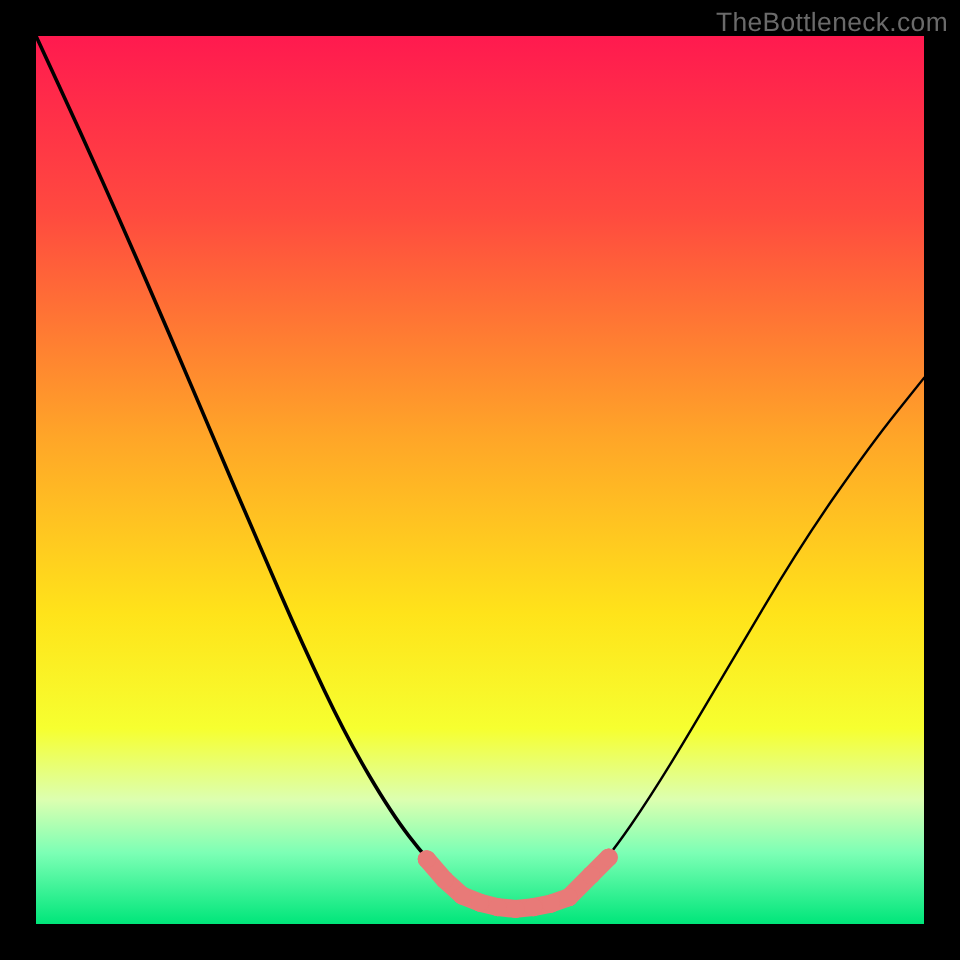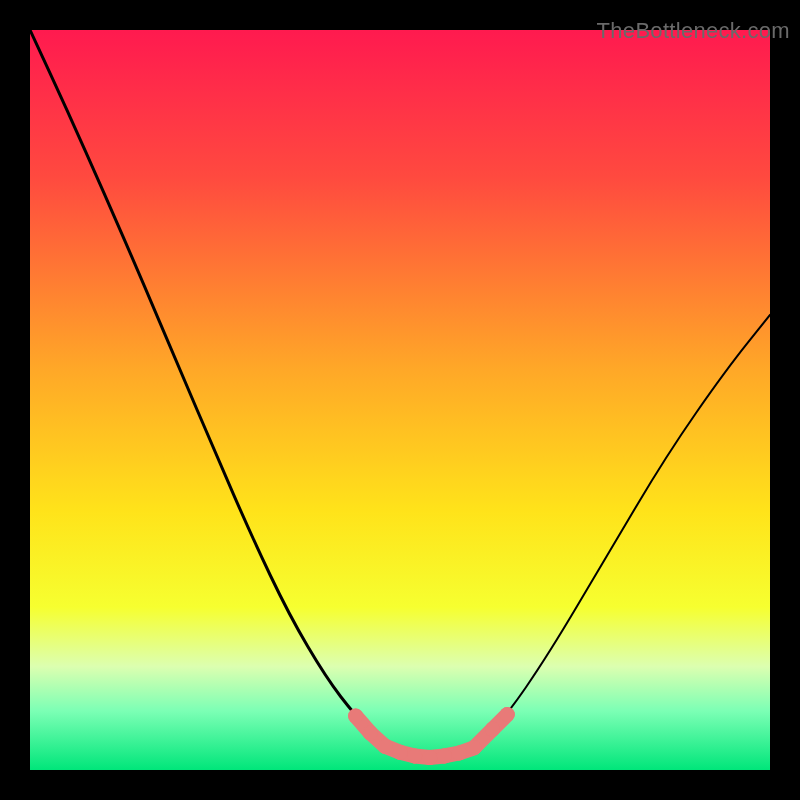--- a/index.html
+++ b/index.html
@@ -19,21 +19,20 @@
   }
   .watermark {
     position: absolute;
     top: 6px;
     right: 10px;
     color: #6a6a6a;
     font-size: 22px;
     font-weight: 500;
     letter-spacing: 0.3px;
     z-index: 5;
-    margin-top: 12px;
   }
   svg.plot {
     position: absolute;
     left: 0;
     top: 0;
     width: 800px;
     height: 800px;
     z-index: 1;
   }
 </style>

